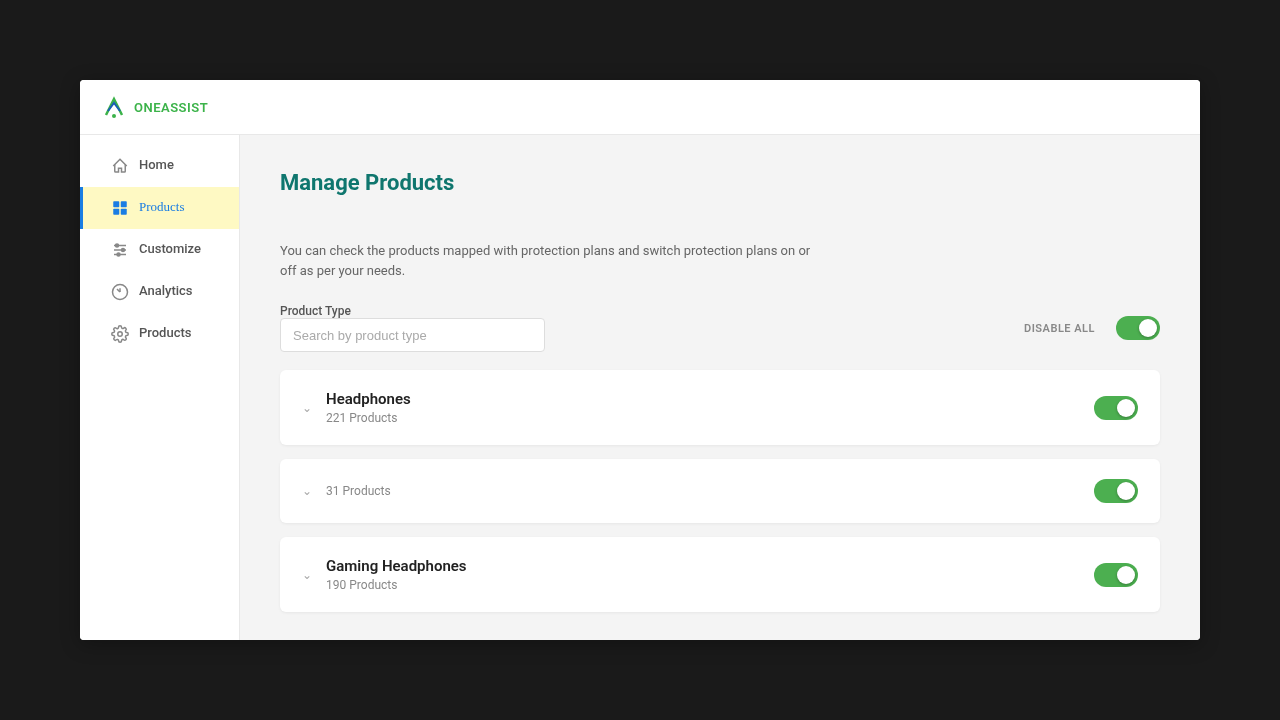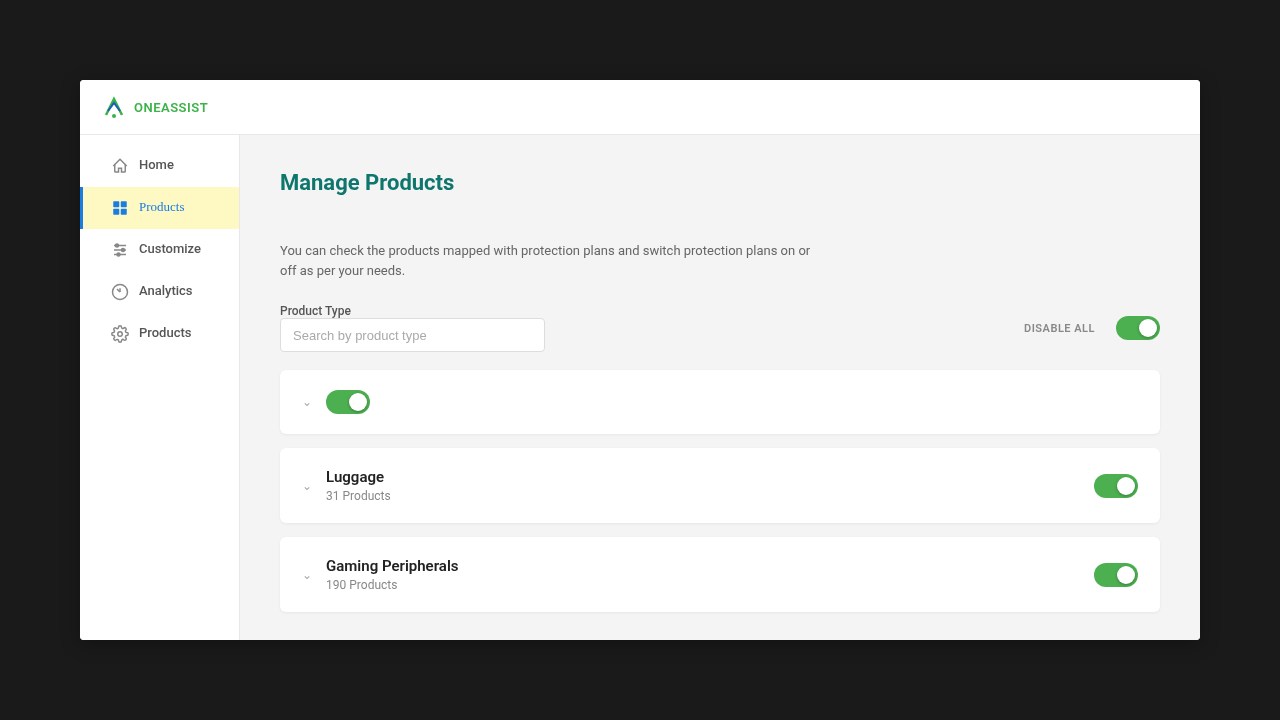--- a/index.html
+++ b/index.html
@@ -318,42 +318,45 @@
           <span class="disable-all-label">DISABLE ALL</span>
           <label class="toggle">
             <input type="checkbox" checked="" style="">
             <span class="toggle-slider"></span>
           </label>
         </div>
       </div>
 
       <div class="product-card">
         <span class="chevron-icon">⌄</span>
+        <div class="product-info">
+          <div class="product-name">Headphones</div>
+          <div class="product-count">221 Products</div>
+        </div>
         <label class="toggle">
           <input type="checkbox" checked="" style="">
           <span class="toggle-slider"></span>
         </label>
       </div>
 
       <div class="product-card">
         <span class="chevron-icon">⌄</span>
         <div class="product-info">
-          <div class="product-name">Luggage</div>
           <div class="product-count">31 Products</div>
         </div>
         <label class="toggle">
           <input type="checkbox" checked="" style="">
           <span class="toggle-slider"></span>
         </label>
       </div>
 
       <div class="product-card">
         <span class="chevron-icon">⌄</span>
         <div class="product-info">
-          <div class="product-name">Gaming Peripherals</div>
+          <div class="product-name">Gaming Headphones</div>
           <div class="product-count">190 Products</div>
         </div>
         <label class="toggle">
           <input type="checkbox" checked="" style="">
           <span class="toggle-slider"></span>
         </label>
       </div>
     </main>
   </div>
 </div>

